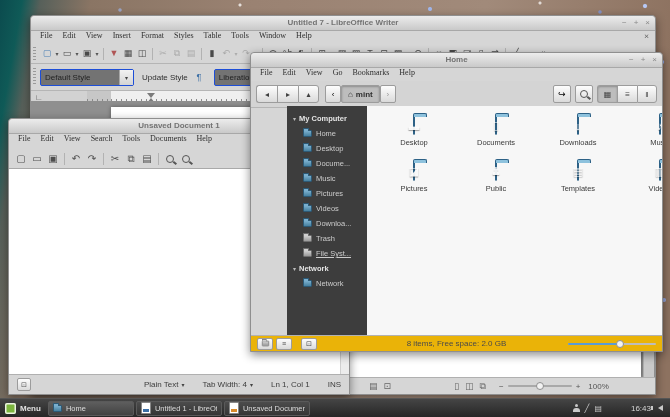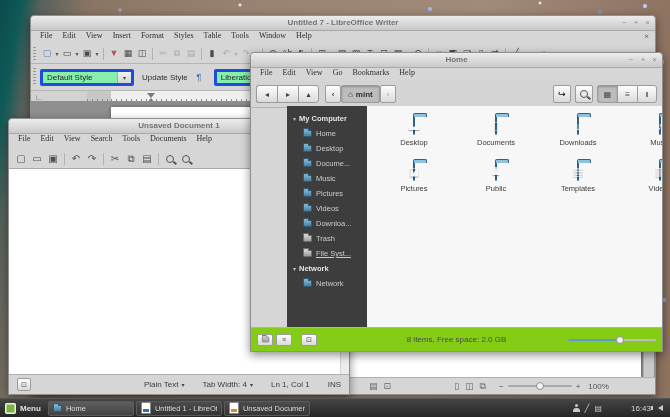--- a/index.html
+++ b/index.html
@@ -56,21 +56,21 @@
   .mfold.gray::before{background:#cfcfcf;border-color:#6f6f6f;}
   .bigfold{width:33px;height:24px;position:relative;margin:0 auto;
        background:linear-gradient(#8ec2dd 0%,#5a9cbf 30%,#3c7da3 100%);
        border:1px solid #2d6186;border-radius:2px;box-sizing:border-box;
        box-shadow:inset 0 1px 0 rgba(255,255,255,.5);}
   .bigfold::before{content:"";position:absolute;top:-4px;left:-1px;width:12px;height:3px;
        background:#8ec2dd;border:1px solid #2d6186;border-bottom:none;border-radius:2px 2px 0 0;}
   .emblem{position:absolute;inset:0;display:flex;align-items:center;justify-content:center;
        color:rgba(255,255,255,.92);font-size:11px;text-shadow:0 1px 1px rgba(0,0,0,.35);}
   
-  .combo{height:17px;background:#86efac;border:3px solid #1d4ed8;border-radius:2px;
+  .combo{height:17px;background:#737373;border:1px solid #1d4ed8;border-radius:2px;
        display:flex;align-items:center;font-size:8px;color:#222;box-sizing:border-box;}
   .combo .cval{flex:1;padding:0 4px;white-space:nowrap;overflow:hidden;}
   .combo .carr{width:13px;align-self:stretch;display:flex;align-items:center;justify-content:center;
        background:linear-gradient(#f2f2f2,#d4d4d4);border-left:1px solid #a8a8a8;font-size:6px;color:#444;}
   
   .zslider{position:relative;height:9px;display:flex;align-items:center;}
   .ztrack{height:2px;background:#a9a9a9;width:100%;border-radius:1px;}
   .zknob{position:absolute;top:0;width:8px;height:8px;background:#f2f2f2;border:1px solid #8e8e8e;
        border-radius:50%;box-sizing:border-box;}
   
@@ -109,21 +109,21 @@
   #fmside{width:80px;background:#3d3d3d;color:#cccccc;font-size:7.5px;padding-top:5px;box-sizing:border-box;overflow:hidden;}
   .srow{display:flex;align-items:center;height:15px;padding-left:6px;gap:4px;white-space:nowrap;}
   .srow.hdr{color:#e4e4e4;font-weight:bold;gap:3px;}
   .srow.item{padding-left:16px;}
   .srow .tri{font-size:6px;color:#bbb;}
   .srow .ulab{text-decoration:underline;}
   #fmmain{flex:1;background:#f7f7f7;position:relative;overflow:hidden;}
   .fgrid{position:absolute;left:6px;top:6px;display:grid;grid-template-columns:repeat(4,82px);grid-auto-rows:46px;}
   .fcell{text-align:center;padding-top:5px;box-sizing:border-box;}
   .fcell .flabel{font-size:7.5px;color:#3a3a3a;margin-top:3px;}
-  #fmstatus{position:absolute;left:0;right:0;bottom:0;height:24px;background:#84cc16;border-top:1px solid #b2b2b2;
+  #fmstatus{position:absolute;left:0;right:0;bottom:0;height:16px;background:#eab308;border-top:1px solid #b2b2b2;
        display:flex;align-items:center;padding:0 6px;box-sizing:border-box;font-size:8px;color:#4a4a4a;}
   #fmstatus .sbtn{width:16px;height:12px;font-size:7px;color:#444;margin-right:3px;}
   #fmstatus .summary{position:absolute;left:0;right:0;text-align:center;pointer-events:none;}
   #fmzoom{margin-left:auto;width:88px;position:relative;height:10px;display:flex;align-items:center;z-index:1;}
   #fmzoom .trk{height:2px;width:100%;background:#bdbdbd;border-radius:1px;}
   #fmzoom .fill{position:absolute;left:0;width:58%;height:2px;background:#5b9bd5;border-radius:1px;}
   #fmzoom .zknob{left:55%;top:1px;}
   
   #editor{left:8px;top:118px;width:342px;height:277px;z-index:2;}
   #editor .toolbar{height:23px;padding:0 4px;background:#d6d6d6;}

